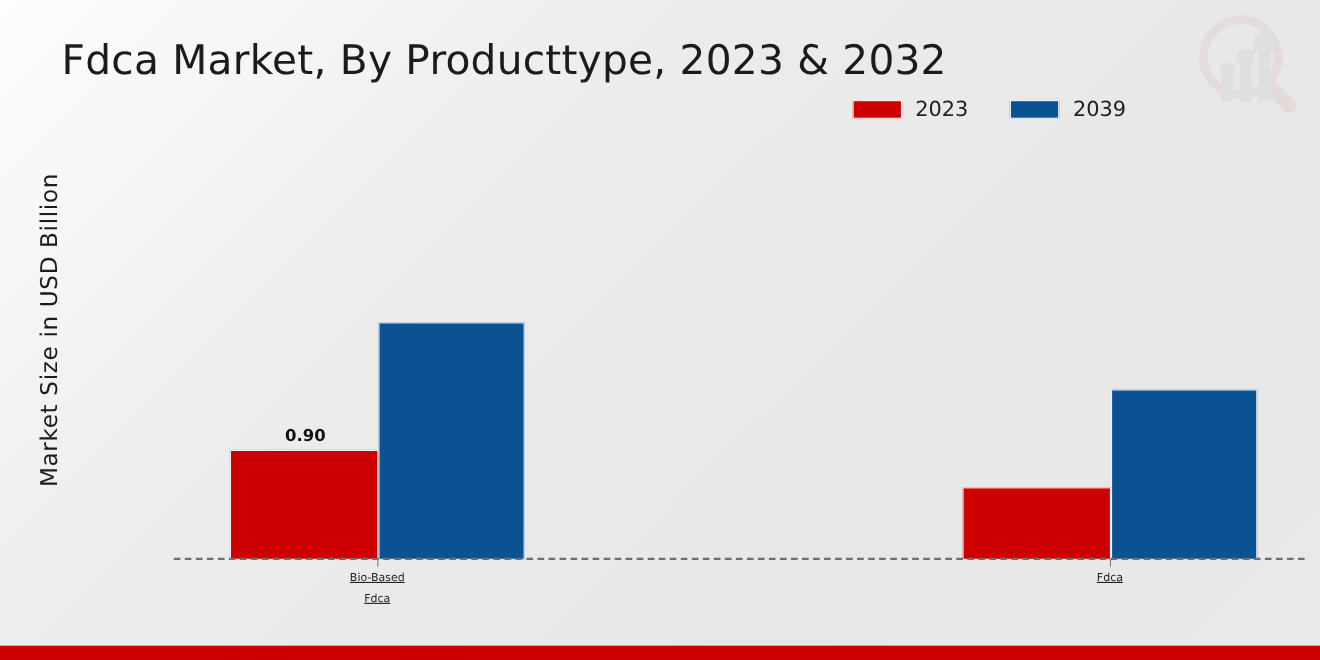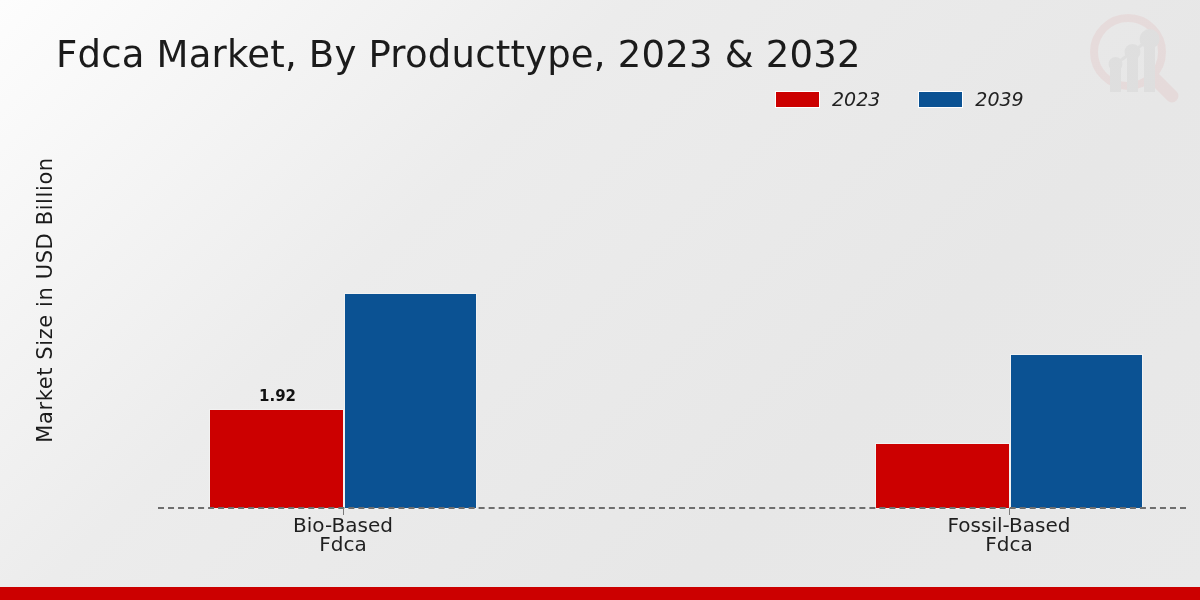--- a/index.html
+++ b/index.html
@@ -46,21 +46,20 @@
   }
 
   
   .legend {
     position: absolute;
     left: 775px;
     top: 88px;
     display: flex;
     align-items: center;
     gap: 38px;
-    font-style: italic;
   }
   .legend-item {
     display: flex;
     align-items: center;
     gap: 12px;
   }
   .legend-swatch {
     width: 45px;
     height: 17px;
     border: 1.5px solid #ffffff;
@@ -145,24 +144,25 @@
     position: absolute;
     top: -4px;
     width: 0;
     height: 7px;
     border-left: 1.5px solid #7a7a7a;
   }
   .x-label {
     position: absolute;
     top: 4px;
     text-align: center;
-    font-size: 20px;
+    font-size: 10px;
     line-height: 19px;
     color: #1f1f1f;
     font-family: "DejaVu Sans", sans-serif;
+    text-decoration: underline;
   }
 
   
   .footer-bar {
     position: absolute;
     left: 0;
     bottom: 0;
     width: 1200px;
     height: 13px;
     background: #cc0000;
@@ -200,34 +200,33 @@
   </div>
 
   <div class="y-axis-title">Market Size in USD Billion</div>
 
   <div class="plot">
     <div class="bars-layer">
       <div class="bar" style="left:51px; width:135px; height:100px; background:#cc0000"></div>
       <div class="bar" style="left:186px; width:133px; height:216px; background:#0b5293"></div>
       <div class="bar" style="left:717px; width:135px; height:66px; background:#cc0000"></div>
       <div class="bar" style="left:852px; width:133px; height:155px; background:#0b5293"></div>
-      <div class="bar-value" style="left:101px; bottom:104px;">1.92</div>
+      <div class="bar-value" style="left:101px; bottom:104px;">0.90</div>
     </div>
     <div class="baseline"></div>
   </div>
 
   <div class="x-labels">
     <div class="x-tick" style="left:185px;"></div>
     <div class="x-label" style="left:105px; width:160px;">
       <div>Bio-Based</div>
       <div>Fdca</div>
     </div>
 
     <div class="x-tick" style="left:851px;"></div>
     <div class="x-label" style="left:771px; width:160px;">
-      <div>Fossil-Based</div>
       <div>Fdca</div>
     </div>
   </div>
 
   <div class="footer-bar"></div>
 
 </div>
 
 </body></html>

